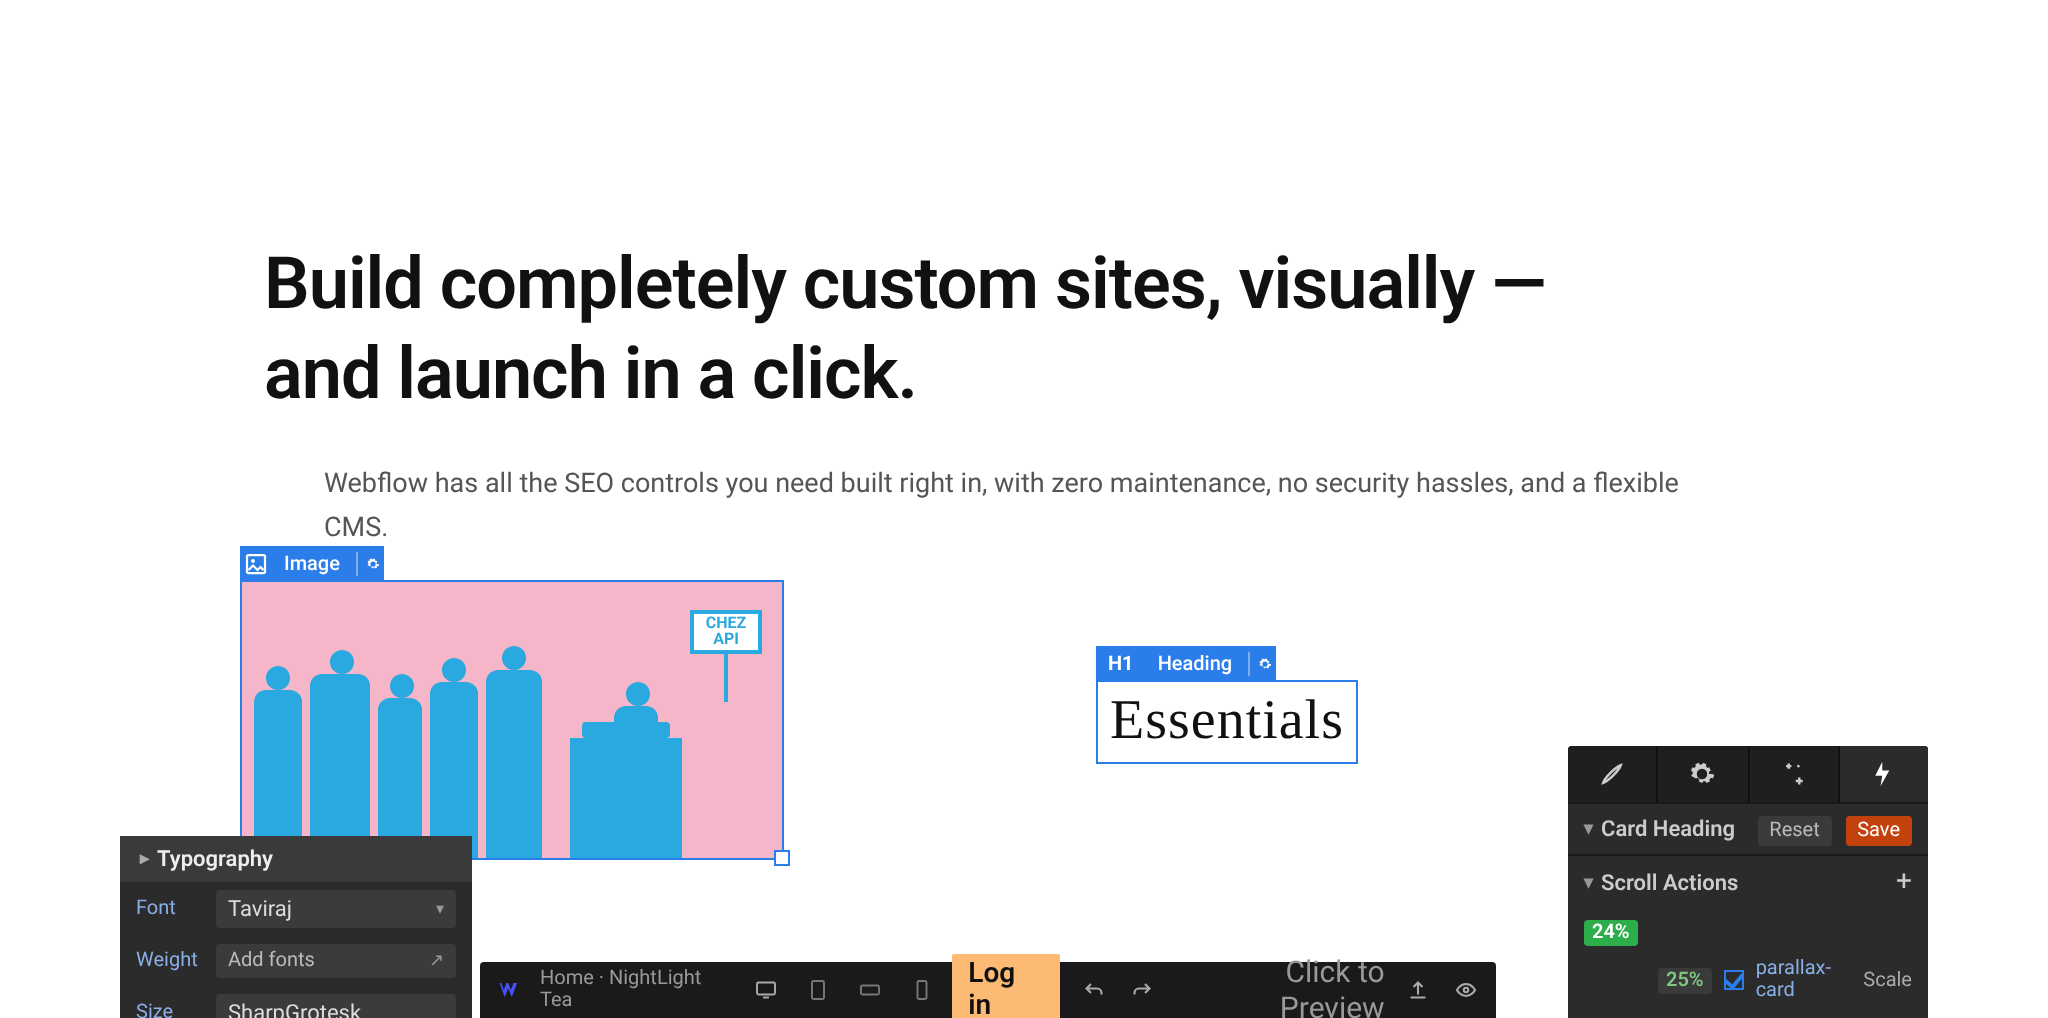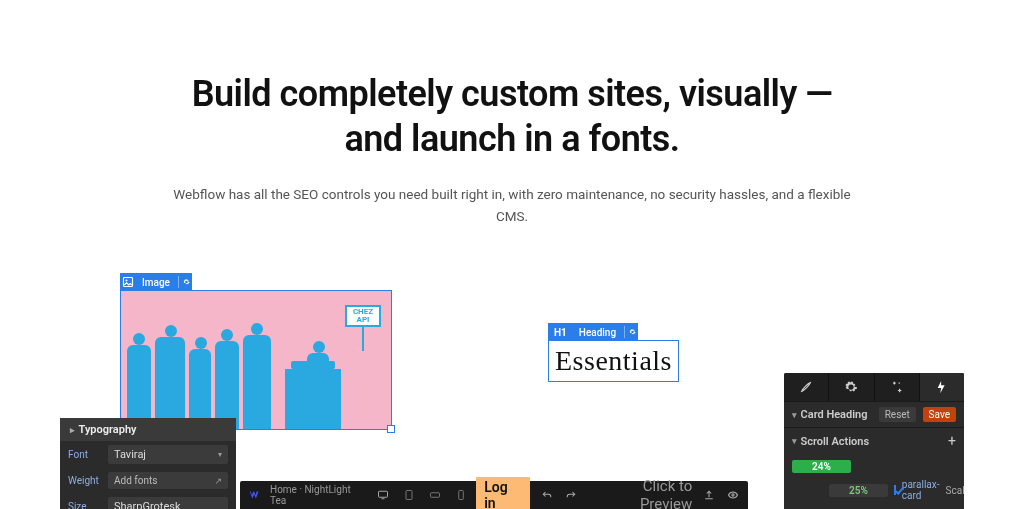--- a/index.html
+++ b/index.html
@@ -7,21 +7,21 @@
     font-family: -apple-system, BlinkMacSystemFont, "Segoe UI", Roboto, Helvetica, Arial, sans-serif;
     background: #fff;
     width: 1024px;
     height: 509px;
     position: relative;
     overflow: hidden;
     color: #111;
   }
 
   
-  .hero { text-align: center; padding-top: 72px; }
+  .hero { padding-top: 72px; margin-top: 48px; }
   .hero h1 {
     font-size: 36px;
     font-weight: 600;
     letter-spacing: -0.5px;
     line-height: 1.25;
     max-width: 760px;
     margin: 0 auto 22px;
   }
   .hero p {
     font-size: 13.5px;
@@ -144,21 +144,21 @@
   .ix-tab svg, .ix-tab span.ic{width:14px;height:14px;}
   .ix-tab.active{background:#2b2b2b;color:#fff;}
   .ix-row{display:flex;align-items:center;justify-content:space-between;padding:6px 8px;border-top:1px solid #1a1a1a;}
   .ix-row .lab{display:flex;align-items:center;gap:4px;font-weight:600;color:#ccc;}
   .ix-row .lab::before{content:"▾";font-size:9px;color:#999;}
   .btn{font-size:10px;padding:2px 6px;border-radius:2px;}
   .btn.reset{background:#3a3a3a;color:#bbb;margin-right:4px;}
   .btn.save{background:#c2410c;color:#fff;}
   .plus{color:#ccc;font-size:14px;line-height:1;}
   .ix-body{padding:6px 8px;display:flex;align-items:center;gap:6px;}
-  .pct{background:#2cae4a;color:#fff;font-size:10px;padding:1px 20px;border-radius:2px;font-weight:600;}
+  .pct{background:#2cae4a;color:#fff;font-size:10px;padding:1px 4px;border-radius:2px;font-weight:600;}
   .pct.dim{background:#3a3a3a;color:#7fc77f;}
   .chk{width:10px;height:10px;border:1px solid #2b7de9;display:inline-block;position:relative;}
   .chk::after{content:"";position:absolute;left:1px;top:-1px;width:4px;height:7px;border:solid #2b7de9;border-width:0 2px 2px 0;transform:rotate(40deg);}
   .pcname{color:#8aaee6;font-size:10px;flex:1;}
   .scale{color:#aaa;font-size:10px;}
   .ix-body2{padding:0 8px 8px;display:flex;align-items:center;gap:6px;margin-left:37px;}
 
   
   .designer-bar{
     position:absolute;
@@ -179,21 +179,21 @@
   .db-small{font-size:15px;color:#999;text-align:right;}
 
   svg{display:block;}
 </style>
 </head>
 <body>
 
 <div class="hero">
   <h1>
     <span>Build completely custom sites, visually —</span><br>
-    <span>and launch in a fonts.</span>
+    <span>and launch in a click.</span>
   </h1>
   <p>Webflow has all the SEO controls you need built right in, with zero maintenance, no security hassles, and a flexible CMS.</p>
 </div>
 
 <div class="image-card">
   <div class="sel-tag">
     <span class="ic">
       <svg viewBox="0 0 16 16" width="12" height="12" fill="none" stroke="#fff" stroke-width="1.5">
           <rect x="2" y="2" width="12" height="12" rx="1"></rect>
           <circle cx="6" cy="6" r="1.3" fill="#fff" stroke="none"></circle>

